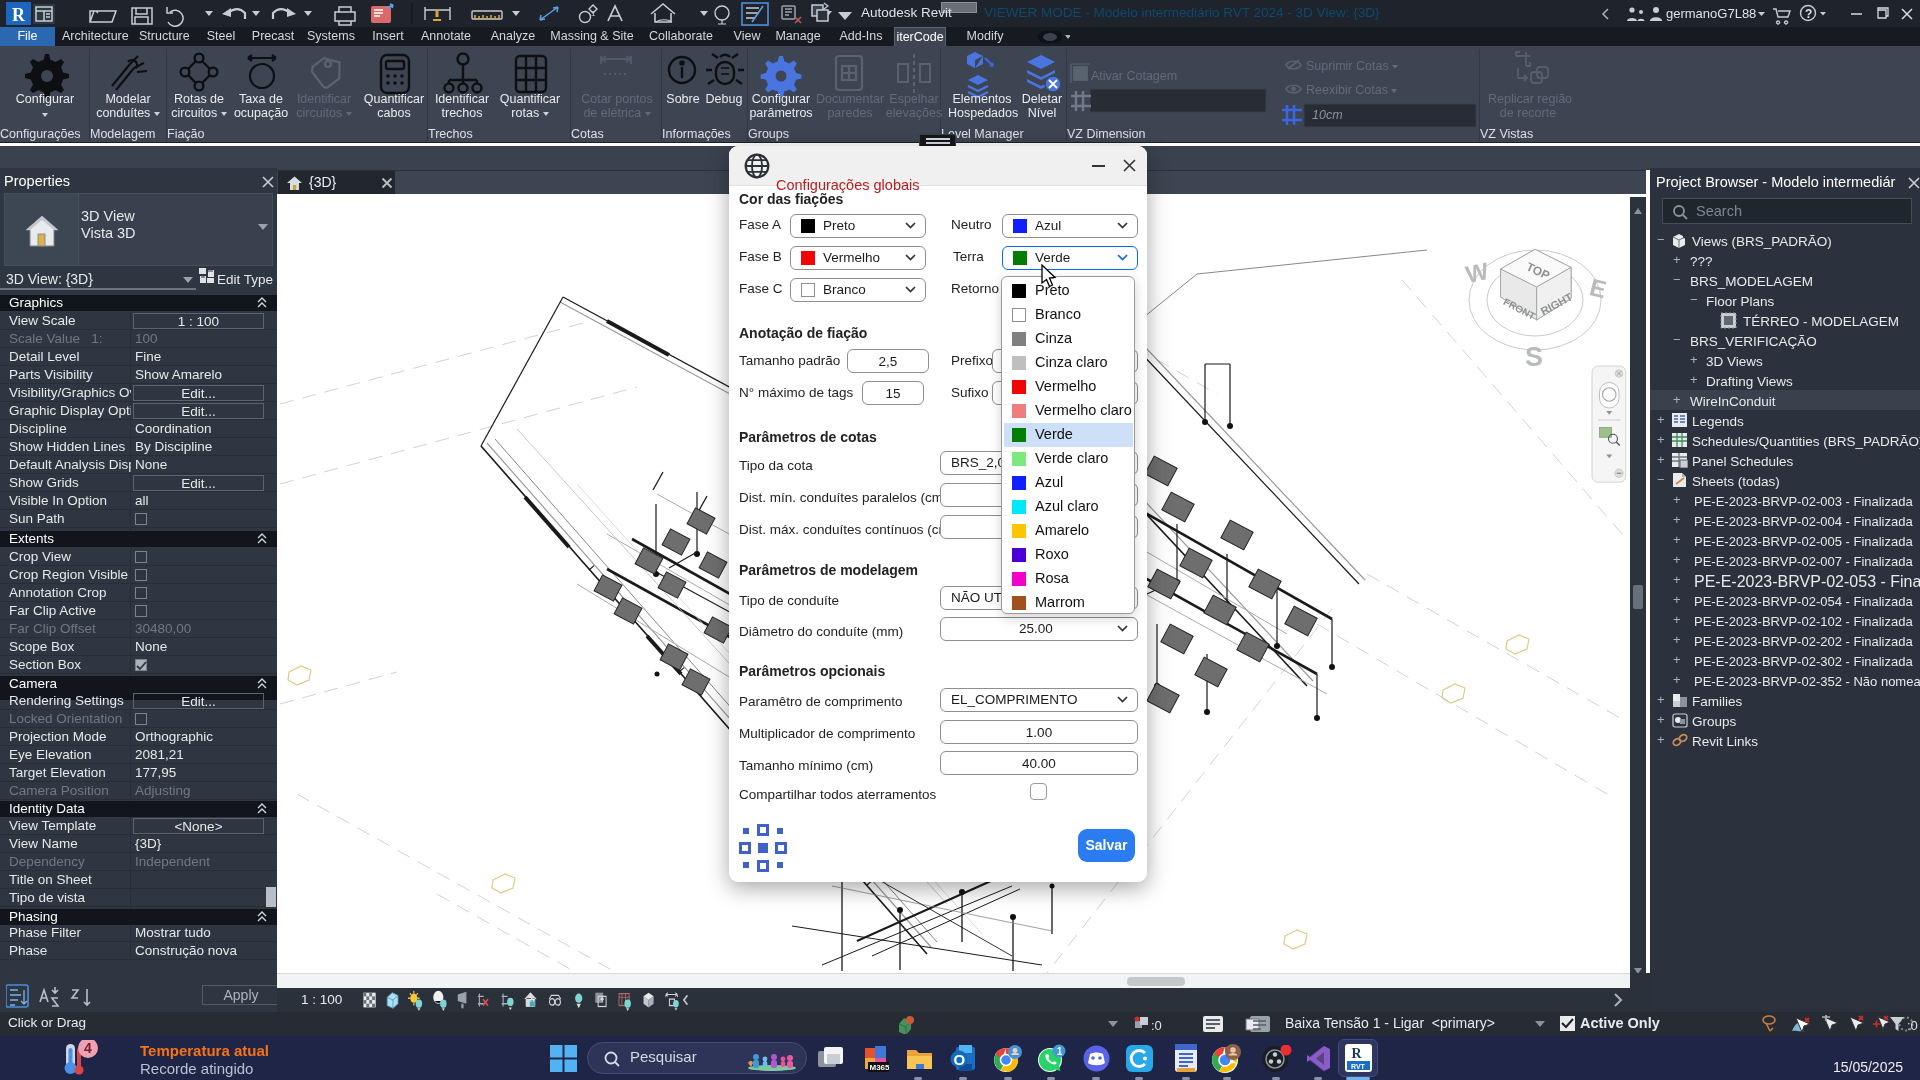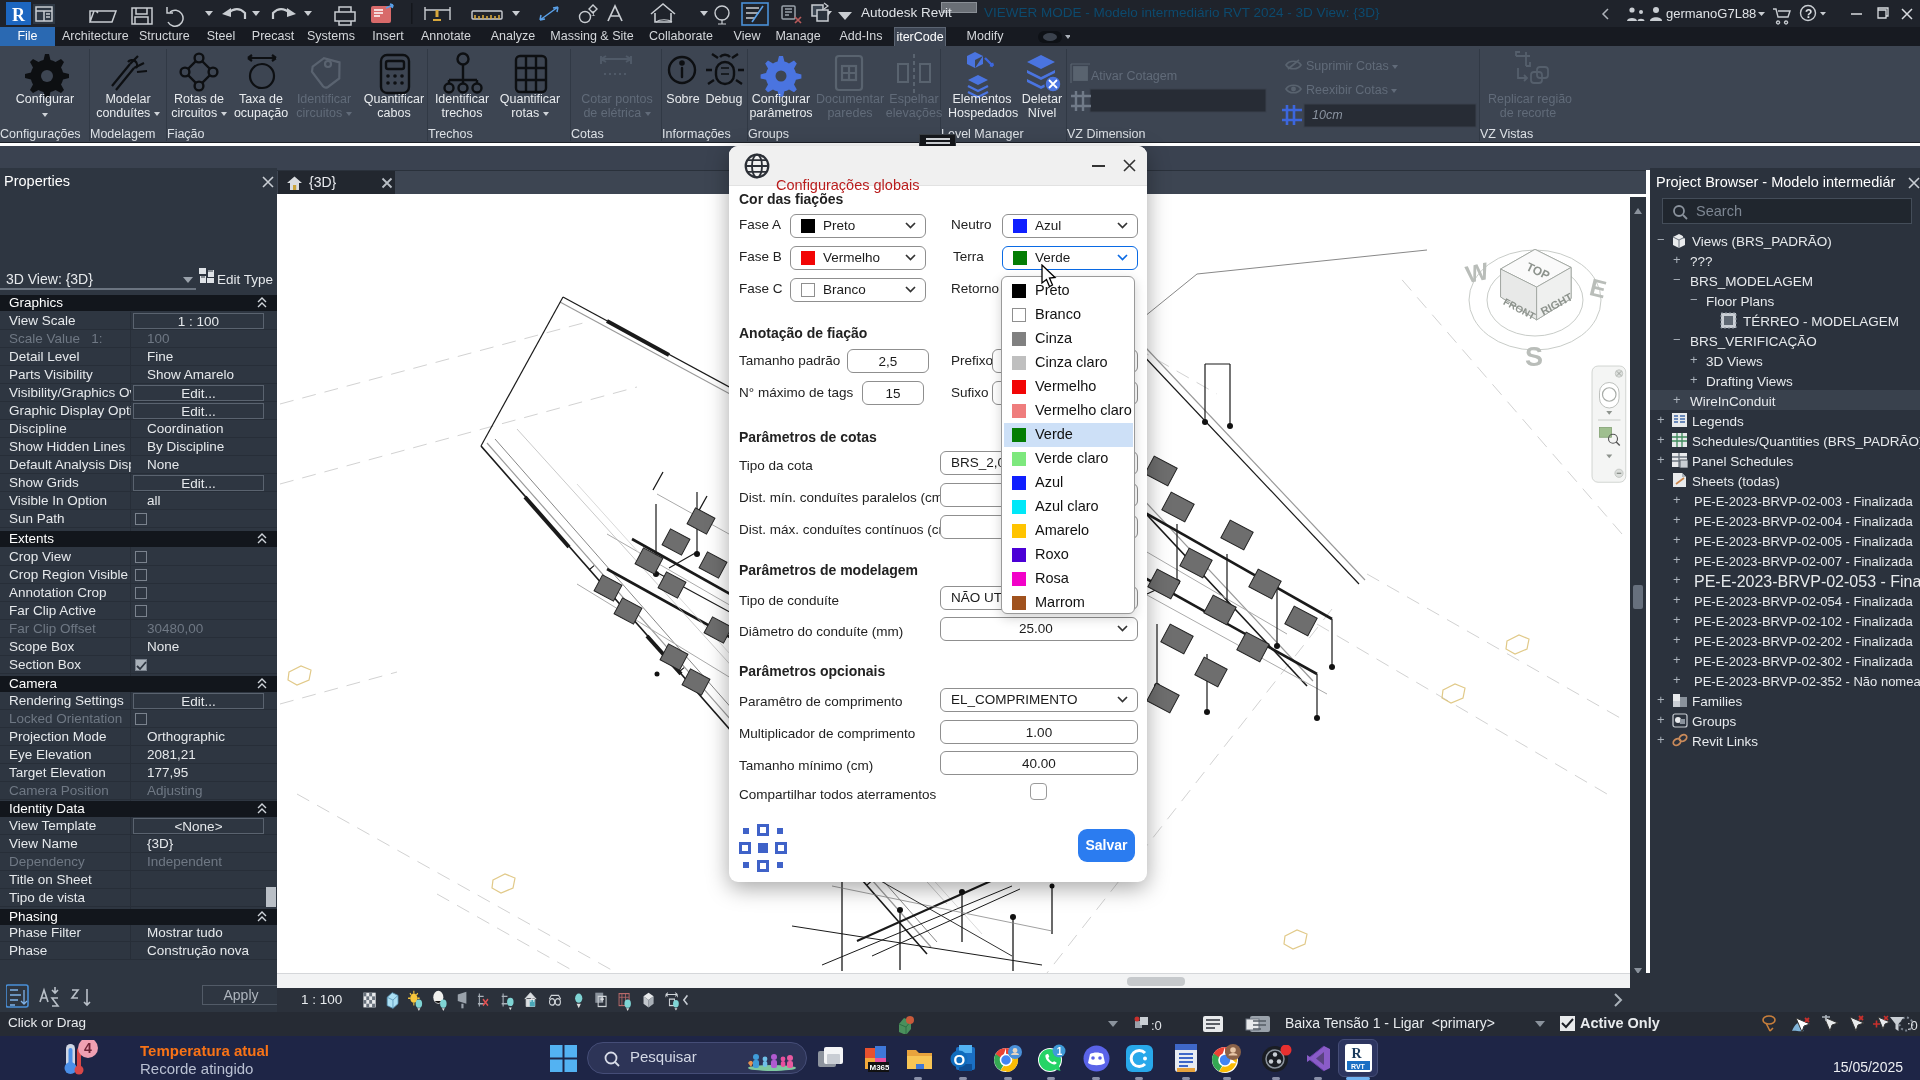--- a/index.html
+++ b/index.html
@@ -25,21 +25,21 @@
 .rbtn.dis { color:#616b79; }
 .caret { display:inline-block; width:0; height:0; border-left:3.5px solid transparent; border-right:3.5px solid transparent; border-top:4px solid #cfd3d8; vertical-align:middle; }
 .rbtn.dis .caret { border-top-color:#616b79; }
 
 
 #gapstrip { left:0; top:146px; width:1920px; height:24px; background:#3a4250; }
 #props { left:0; top:168px; width:277px; height:844px; background:#2e3641; color:#e6e9ec; font-size:13.5px; }
 .phead { position:absolute; left:0; width:277px; height:15px; background:#12161c; color:#fff; font-size:13.5px; padding-left:9px; line-height:15px; }
 .prow { position:absolute; left:0; width:277px; height:18px; line-height:18px; border-bottom:1px solid #272e38; }
 .prow .lab { position:absolute; left:9px; top:0; width:122px; overflow:hidden; white-space:nowrap; }
-.prow .val { position:absolute; left:135px; top:0; width:130px; white-space:nowrap;margin-left:12px; }
+.prow .val { position:absolute; left:135px; top:0; width:130px; white-space:nowrap; }
 .prow.gray { color:#6f7884; }
 .pbox { position:absolute; left:133px; top:1px; width:131px; height:16px; border:1px solid #5a636f; text-align:center; line-height:15px; }
 .cb { position:absolute; left:135px; top:3px; width:12px; height:12px; border:1px solid #7a828d; background:#2e3641; }
 
 
 #viewtabs { left:277px; top:170px; width:1369px; height:24px; background:#3d4552; border-top:1px solid #2a313b; }
 #vtab { position:absolute; left:1px; top:0; width:117px; height:23px; background:#22272f; color:#e8eaee; font-size:14px; }
 #canvas { left:277px; top:194px; width:1353px; height:779px; background:#ffffff; overflow:hidden; }
 #hscroll { left:277px; top:973px; width:1353px; height:15px; background:#f2f3f4; border-top:1px solid #d5d7da; }
 #vscroll { left:1630px; top:197px; width:16px; height:776px; background:#2c333d; }
@@ -368,20 +368,32 @@
     <div class="rlabel" style="left:941px;width:125px">Level Manager</div>
     <div class="rlabel" style="left:1067px;width:412px">VZ Dimension</div>
     <div class="rlabel" style="left:1480px;width:95px">VZ Vistas</div>
   </div>
   <div id="gapstrip" class="abs"></div>
   <div id="props" class="abs">
     <div class="abs" style="left:4px;top:5px;font-size:14.5px;color:#fff">Properties</div>
     <svg class="abs" style="left:261px;top:7px" width="14" height="14">
         <path d="M2 2 l10 10 M12 2 l-10 10" stroke="#c9ced4" stroke-width="1.6"></path>
       </svg>
+    <div class="abs" style="left:4px;top:25px;width:269px;height:73px;background:#39414e;border:1px solid #46505c">
+      <div class="abs" style="left:0px;top:0px;width:74px;height:71px;background:#3d4653;border-right:1px solid #46505c"></div>
+      <svg class="abs" style="left:18px;top:16px" width="38" height="40" viewBox="0 0 38 40">
+        <path d="M3 20 L19 6 L35 20 L31 20 L31 36 L7 36 L7 20 Z" fill="#e8eaec" stroke="#7a828c" stroke-width="1"></path>
+        <path d="M19 6 L35 20 L31 20 L19 10 L7 20 L3 20 Z" fill="#c3c8cd"></path>
+        <rect x="15" y="24" width="7" height="12" fill="#d8b24a" stroke="#7a828c" stroke-width="0.8"></rect>
+      </svg>
+      <div class="abs" style="left:76px;top:14px;font-size:14.5px;line-height:17px">3D View<br>Vista 3D</div>
+      <svg class="abs" style="left:252px;top:28px" width="12" height="10">
+          <path d="M1 2 l5 6 5-6" fill="#9aa2ab"></path>
+        </svg>
+    </div>
     <div class="abs" style="left:6px;top:103px;font-size:14px">3D View: {3D}</div>
     <svg class="abs" style="left:182px;top:108px" width="12" height="9">
         <path d="M1 1 l5 6 5-6" fill="#9aa2ab"></path>
       </svg>
     <div class="abs" style="left:0px;top:120px;width:196px;height:2px;background:#6b7480"></div>
     <svg class="abs" style="left:198px;top:99px" width="17" height="17" viewBox="0 0 17 17">
       <rect x="1" y="1" width="7" height="6" fill="#dfe3e7"></rect>
         <rect x="10" y="3" width="6" height="7" fill="#dfe3e7"></rect>
       <rect x="2" y="9" width="6" height="7" fill="#dfe3e7"></rect>
         <rect x="9" y="11" width="7" height="5" fill="#dfe3e7"></rect>
@@ -469,21 +481,21 @@
         <span class="lab">Scope Box</span>
         <span class="val">None</span>
       </div>
     <div class="prow" style="top:488px">
         <span class="lab">Section Box</span>
         <span class="cb" style="background:#aab2ba"></span>
       <svg class="abs" style="left:136px;top:5px" width="11" height="10">
           <path d="M1 5 l3 3 6-7" stroke="#2e3641" stroke-width="1.8" fill="none"></path>
         </svg>
       </div>
-    <div class="phead" style="top:508px;height:16px">Camera</div>
+    <div class="phead" style="top:508px;height:24px">Camera</div>
     <svg class="abs" style="left:256px;top:509px" width="12" height="13">
         <path d="M2 6 l4-4 4 4 M2 11 l4-4 4 4" stroke="#cfd4da" stroke-width="1.4" fill="none"></path>
       </svg>
     <div class="prow" style="top:524px">
         <span class="lab">Rendering Settings</span>
         <span class="pbox">Edit...</span>
       </div>
     <div class="prow gray" style="top:542px">
         <span class="lab">Locked Orientation</span>
         <span class="cb"></span>

